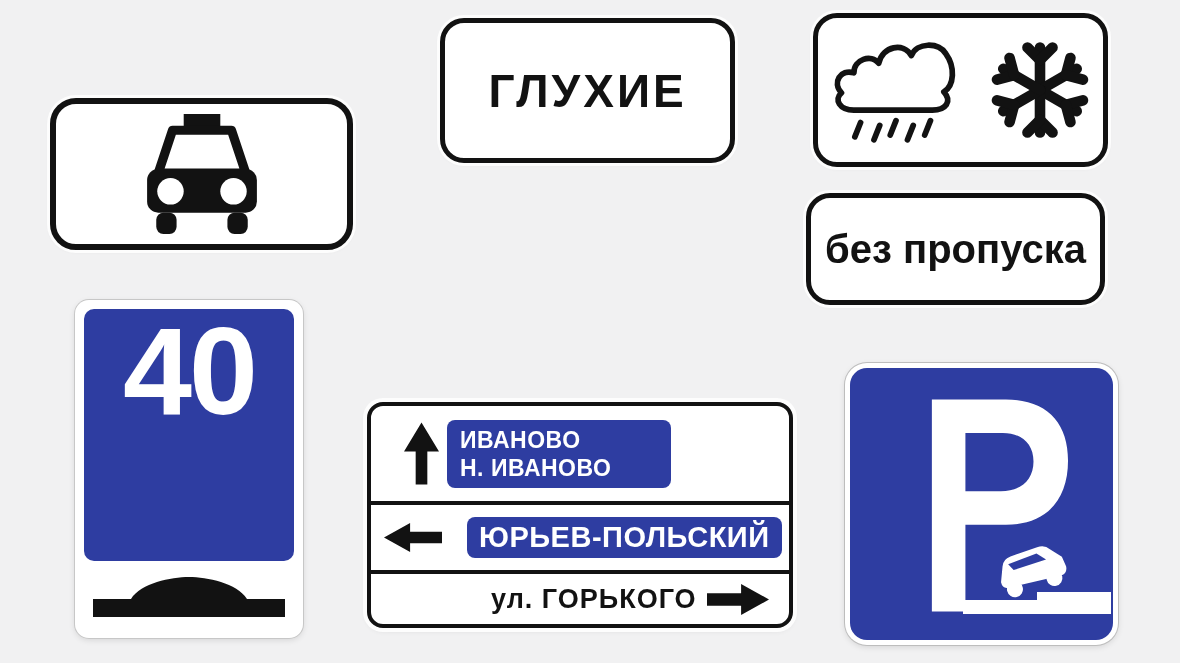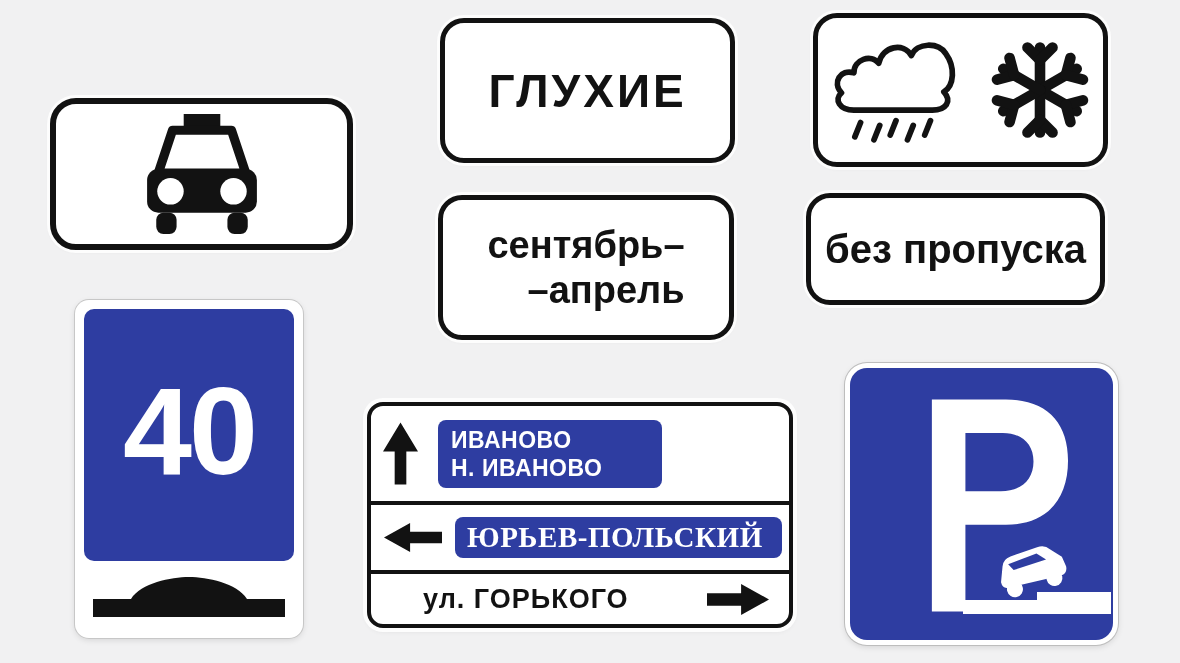--- a/index.html
+++ b/index.html
@@ -24,66 +24,66 @@
   
   .plate{
     position:absolute;
     background:var(--paper);
     border:5px solid var(--ink);
     border-radius:24px;
     box-shadow:0 0 0 3px #fdfdfd,0 1px 4px rgba(0,0,0,.10);
     display:flex;align-items:center;justify-content:center;
     color:var(--ink);
     font-weight:bold;
-    text-align:right;
+    text-align:left;
   }
   .plate.taxi{left:50px;top:98px;width:303px;height:152px;border-width:6px;border-radius:26px;}
   .plate.gluhie{left:440px;top:18px;width:295px;height:145px;font-size:46px;letter-spacing:3px;}
   .plate.weather{left:813px;top:13px;width:295px;height:154px;gap:24px;}
   .plate.months{left:438px;top:195px;width:296px;height:145px;font-size:38px;line-height:1.16;}
   .plate.propusk{left:806px;top:193px;width:299px;height:112px;font-size:40px;}
 
   
   .speed-sign{
     position:absolute;left:75px;top:300px;width:228px;height:338px;
     background:var(--paper);border-radius:14px;
     box-shadow:0 0 0 1px #c7c7c7,0 2px 6px rgba(0,0,0,.12);
   }
   .speed-panel{
     position:absolute;left:9px;top:9px;width:210px;height:252px;
     background:var(--blue);border-radius:10px;
-    display:flex;align-items:center;justify-content:center;
+    display:flex;align-items:flex-start;justify-content:center;
   }
   .speed-value{
     color:#fff;font-size:124px;font-weight:bold;letter-spacing:-3px;line-height:1;
     padding-bottom:8px;
   }
   .bump-wrap{position:absolute;left:18px;bottom:21px;width:192px;height:40px;}
 
   
   .direction-sign{
     position:absolute;left:367px;top:402px;width:426px;height:226px;
     background:var(--paper);
     border:4px solid var(--ink);border-radius:16px;
     box-shadow:0 0 0 4px #fdfdfd,0 2px 6px rgba(0,0,0,.12);
     display:flex;flex-direction:column;overflow:hidden;
     color:var(--ink);
   }
   .dir-row{display:flex;align-items:center;padding:0 12px;}
-  .dir-row.r1{flex:96 0 0;gap:20px;padding-left:12px;}
-  .dir-row.r2{flex:66 0 0;gap:12px;padding-right:7px;font-family:Liberation Serif, serif;}
+  .dir-row.r1{flex:96 0 0;gap:8px;padding-left:33px;}
+  .dir-row.r2{flex:66 0 0;gap:24px;padding-right:7px;}
   .dir-row.r3{flex:50 0 0;}
   .dir-divider{height:4px;background:var(--ink);flex:none;}
   .dest-box{
     background:var(--blue);color:#fff;border-radius:8px;
     font-weight:bold;text-align:left;
   }
   .dest-box.two-line{width:224px;padding:6px 13px;font-size:23px;line-height:1.22;letter-spacing:.5px;}
   .dest-box.one-line{flex:1;padding:3px 12px;font-size:29px;line-height:1.2;white-space:nowrap;letter-spacing:.5px;}
-  .street-label{margin-left:40px;font-size:27px;font-weight:bold;letter-spacing:1px;}
+  .street-label{margin-left:108px;font-size:27px;font-weight:bold;letter-spacing:1px;}
   .r3 .arrow{margin-left:auto;margin-right:8px;}
 
   
   .parking-sign{
     position:absolute;left:845px;top:363px;width:273px;height:282px;
     background:var(--paper);border-radius:22px;
     box-shadow:0 0 0 1px #bdbdbd,0 2px 6px rgba(0,0,0,.12);
   }
   .parking-blue{
     position:absolute;inset:5px;background:var(--blue);border-radius:17px;overflow:hidden;
@@ -165,26 +165,20 @@
           <g transform="rotate(300 55 55)">
               <line x1="55" y1="55" x2="55" y2="11"></line>
               <line x1="55" y1="24" x2="42" y2="11"></line>
               <line x1="55" y1="24" x2="68" y2="11"></line>
             </g>
         </g>
       </svg>
     </span>
   </div>
 
-  <div class="plate months">
-    <div>
-      <div>сентябрь–</div>
-      <div>–апрель</div>
-    </div>
-  </div>
 
   <div class="plate propusk">
     <span>без пропуска</span>
   </div>
 
   <div class="speed-sign">
     <div class="speed-panel">
       <span class="speed-value">40</span>
     </div>
     <div class="bump-wrap">

